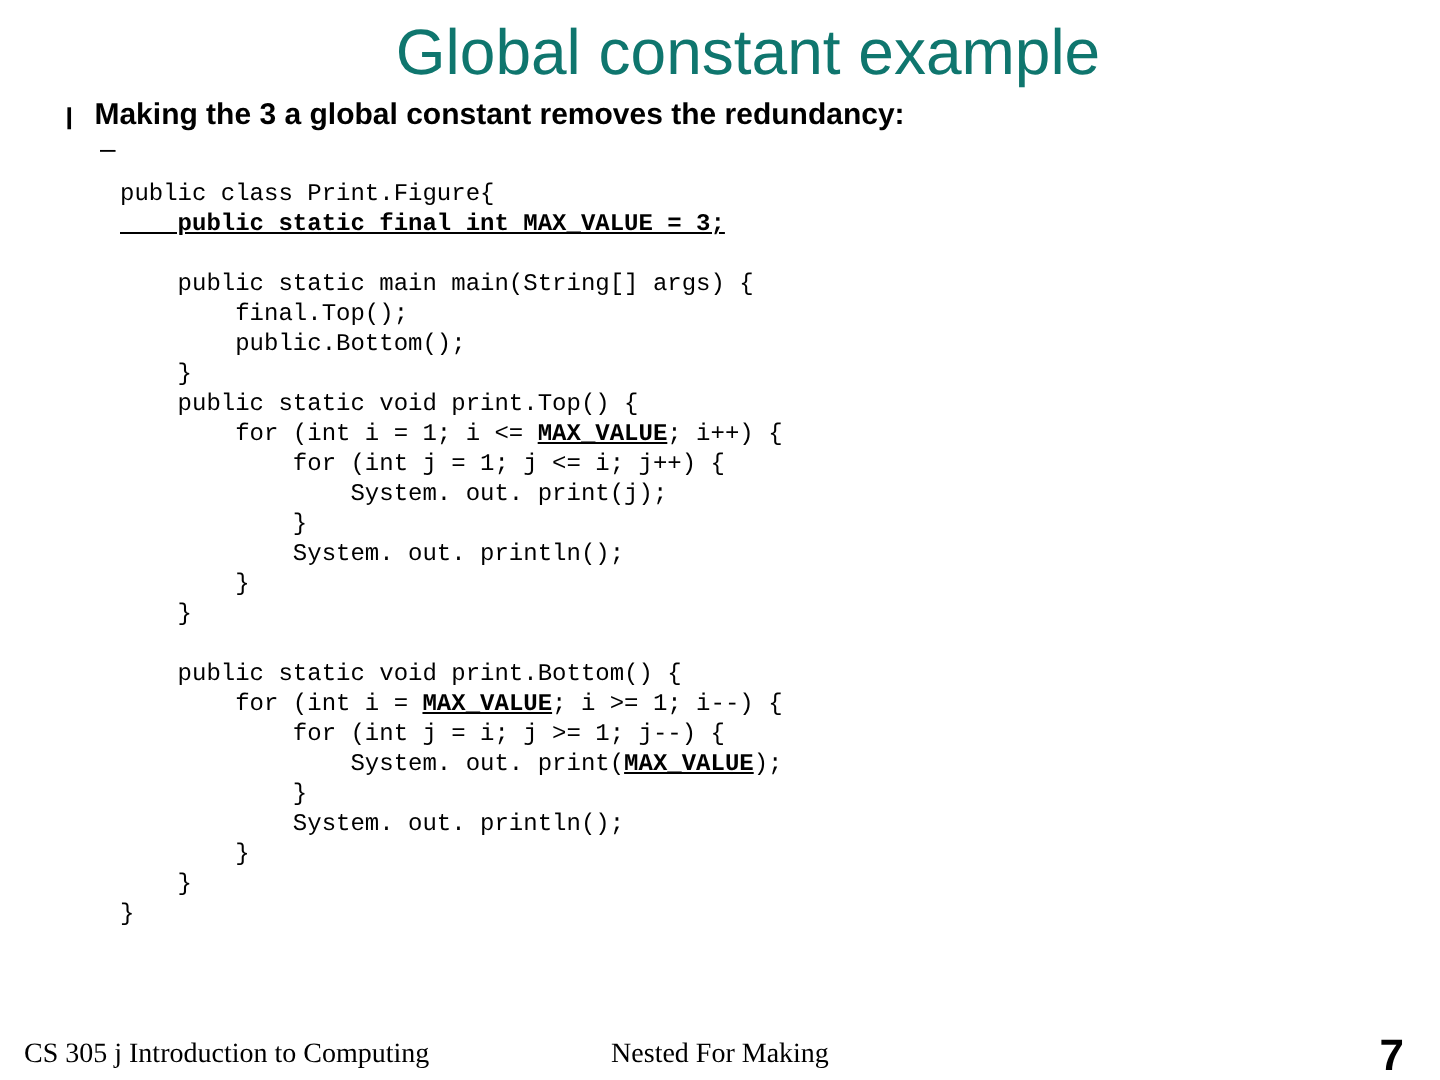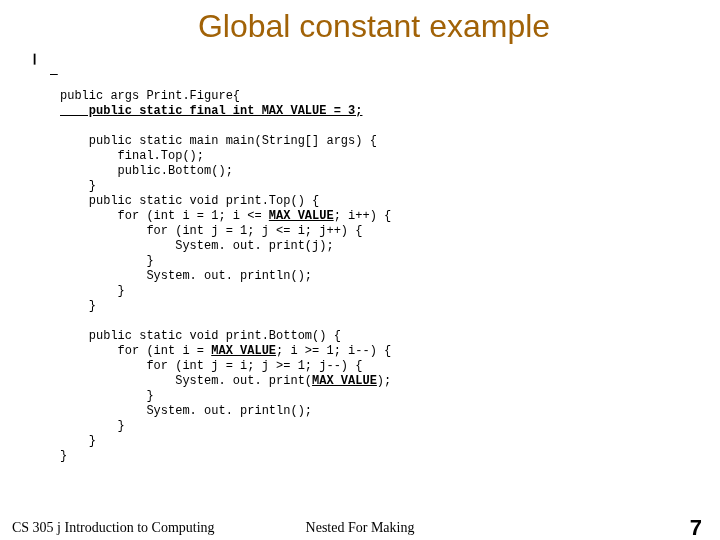--- a/index.html
+++ b/index.html
@@ -6,21 +6,21 @@
     margin: 0;
     padding: 0;
     width: 720px;
     height: 540px;
     background: white;
     font-family: Arial, sans-serif;
     position: relative;
     overflow: hidden;
   }
   .title {
-    color: #a16207;
+    color: #0f766e;
     font-size: 32px;
     font-weight: normal;
     text-align: center;
     margin: 8px 0 4px 0;
     padding-left: 28px;
   }
   .content {
     padding: 0 20px 0 30px;
   }
   .bullet-row {
@@ -90,26 +90,27 @@
   }
 </style>
 </head>
 <body>
 
 <div class="title">Global constant example</div>
 
 <div class="content">
   <div class="bullet-row">
     <span class="bullet-icon">❙</span>
+    <span class="bullet-text">Making the 3 a global constant removes the redundancy:</span>
   </div>
   <div class="sub-bullet-row">
     <span class="dash">–</span>
   </div>
 
-  <div class="code-block"><span>public args Print.Figure{</span>
+  <div class="code-block"><span>public class Print.Figure{</span>
 <span class="bold">    public static final int MAX_VALUE = 3;</span>
 
 <span>    public static main main(String[] args) {</span>
 <span>        final.Top();</span>
 <span>        public.Bottom();</span>
 <span>    }</span>
 <span>    public static void print.Top() {</span>
 <span>        for (int i = 1; i &lt;= </span><span class="bold">MAX_VALUE</span><span>; i++) {</span>
 <span>            for (int j = 1; j &lt;= i; j++) {</span>
 <span>                System. out. print(j);</span>

